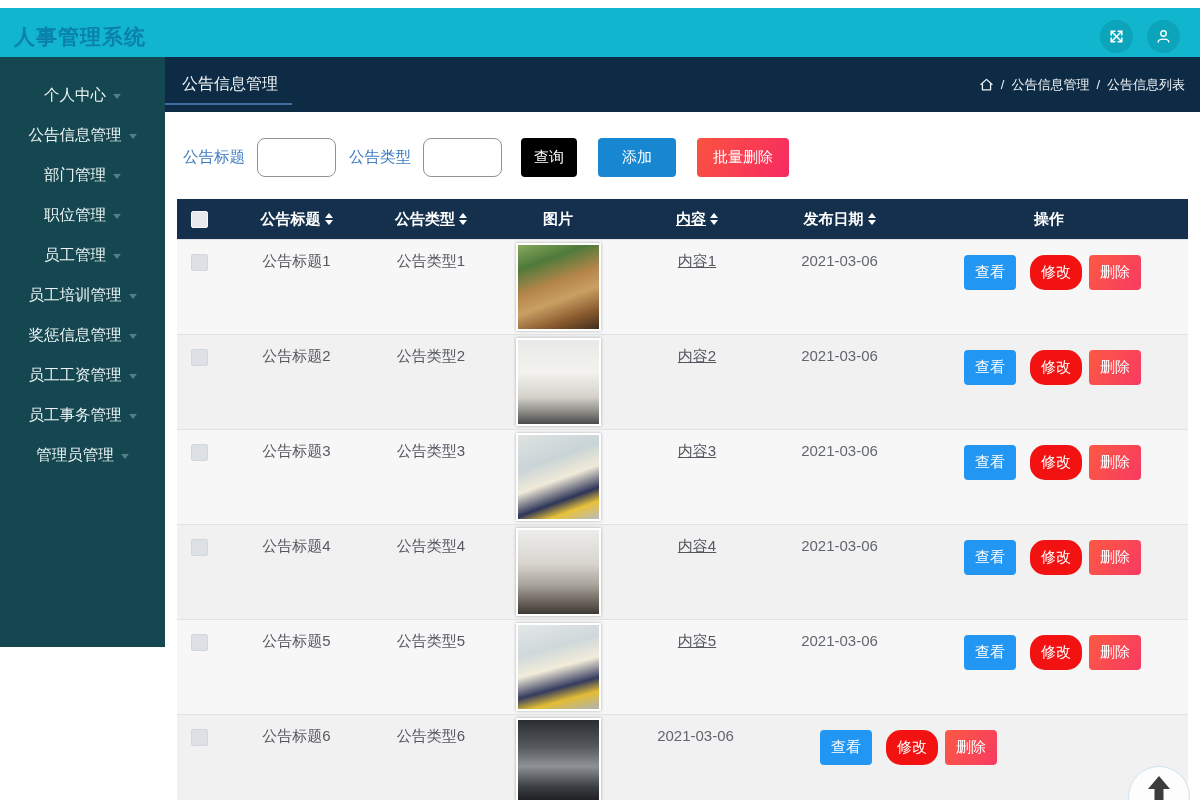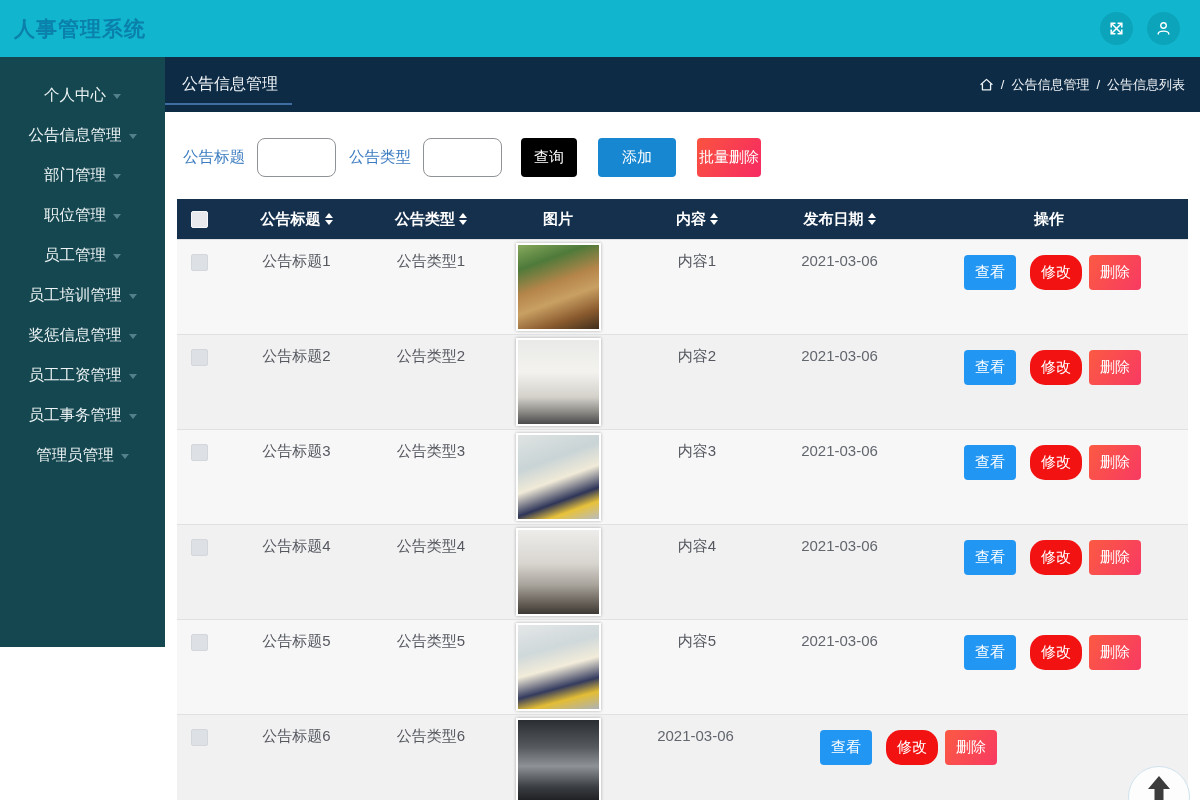--- a/index.html
+++ b/index.html
@@ -1,20 +1,20 @@
 <!DOCTYPE html>
 <html><head>
 <meta charset="utf-8">
 <style>
   * { margin:0; padding:0; box-sizing:border-box; }
   html,body { width:1200px; height:800px; overflow:hidden; font-family:"Liberation Sans","DejaVu Sans",sans-serif; background:#fff; }
   body { position:relative; }
 
   
-  .topbar { position:absolute; left:0; top:0; width:1200px; height:57px; background:#11b6ce; display:flex; align-items:center; justify-content:space-between; }
+  .topbar { position:absolute; left:0; top:8px; width:1200px; height:57px; background:#11b6ce; display:flex; align-items:center; justify-content:space-between; }
   .app-title { color:#0a80aa; font-size:21px; font-weight:bold; padding-left:14px; letter-spacing:1px; }
   .topbar-right { display:flex; align-items:center; gap:14px; padding-right:20px; }
   .circle-btn { width:33px; height:33px; border-radius:50%; background:#0ba4bb; border:none; display:flex; align-items:center; justify-content:center; cursor:pointer; }
   .circle-btn svg { display:block; }
 
   
   .sidebar { position:absolute; left:0; top:57px; width:165px; height:590px; background:#154750; padding-top:18px; }
   .side-item { height:40px; display:flex; align-items:center; justify-content:center; color:#eef4f5; font-size:15.5px; cursor:pointer; }
   .side-item .caret { width:0; height:0; border-left:4.5px solid transparent; border-right:4.5px solid transparent; border-top:5px solid #54808a; margin-left:7px; margin-top:3px; }
 
@@ -28,32 +28,32 @@
   .breadcrumb .crumb { cursor:pointer; }
   .breadcrumb svg { display:block; }
 
   
   .search-bar { display:flex; align-items:center; padding:26px 18px 22px 18px; background:#fff; }
   .search-label { color:#3c7cc0; font-size:15.5px; margin-right:12px; }
   .search-input { width:79px; height:39px; border:1px solid #8f9397; border-radius:8px; margin-right:13px; outline:none; font-size:14px; padding:0 8px; background:#fff; }
   .btn { border:none; cursor:pointer; color:#fff; border-radius:4px; font-family:inherit; }
   .btn-query { background:#000000; font-size:15px; padding:10px 13px; margin-left:6px; }
   .btn-add   { background:#1787d1; font-size:15px; padding:10px 24px; margin-left:21px; }
-  .btn-batch { background:linear-gradient(120deg,#fa5340,#f72a62); font-size:15px; padding:10px 2px; margin-left:21px; }
+  .btn-batch { background:linear-gradient(120deg,#fa5340,#f72a62); font-size:15px; padding:10px 16px; margin-left:21px; }
 
   
   .table { padding:0 12px; }
   .thead { height:40px; background:#14304d; display:flex; align-items:center; }
   .thead .cell { color:#fff; font-size:15px; font-weight:bold; }
   .cell { display:flex; align-items:center; justify-content:center; text-align:center; }
   .c-check   { width:45px; }
   .c-title   { width:149px; }
   .c-type    { width:120px; }
   .c-img     { width:134px; }
-  .c-content { width:144px; }
+  .c-content { width:144px;text-decoration:underline; }
   .c-date    { width:141px; }
   .c-actions { width:278px; }
   .sortable { cursor:pointer; }
   .sort { display:inline-flex; flex-direction:column; margin-left:4px; gap:2px; }
   .sort i { width:0; height:0; border-left:4px solid transparent; border-right:4px solid transparent; }
   .sort .up   { border-bottom:5px solid #fff; }
   .sort .down { border-top:5px solid #fff; }
 
   .cb { display:inline-block; width:17px; height:17px; border-radius:2px; cursor:pointer; }
   .head-cb { background:#e7e9ec; border:1px solid #f6f8fa; }

